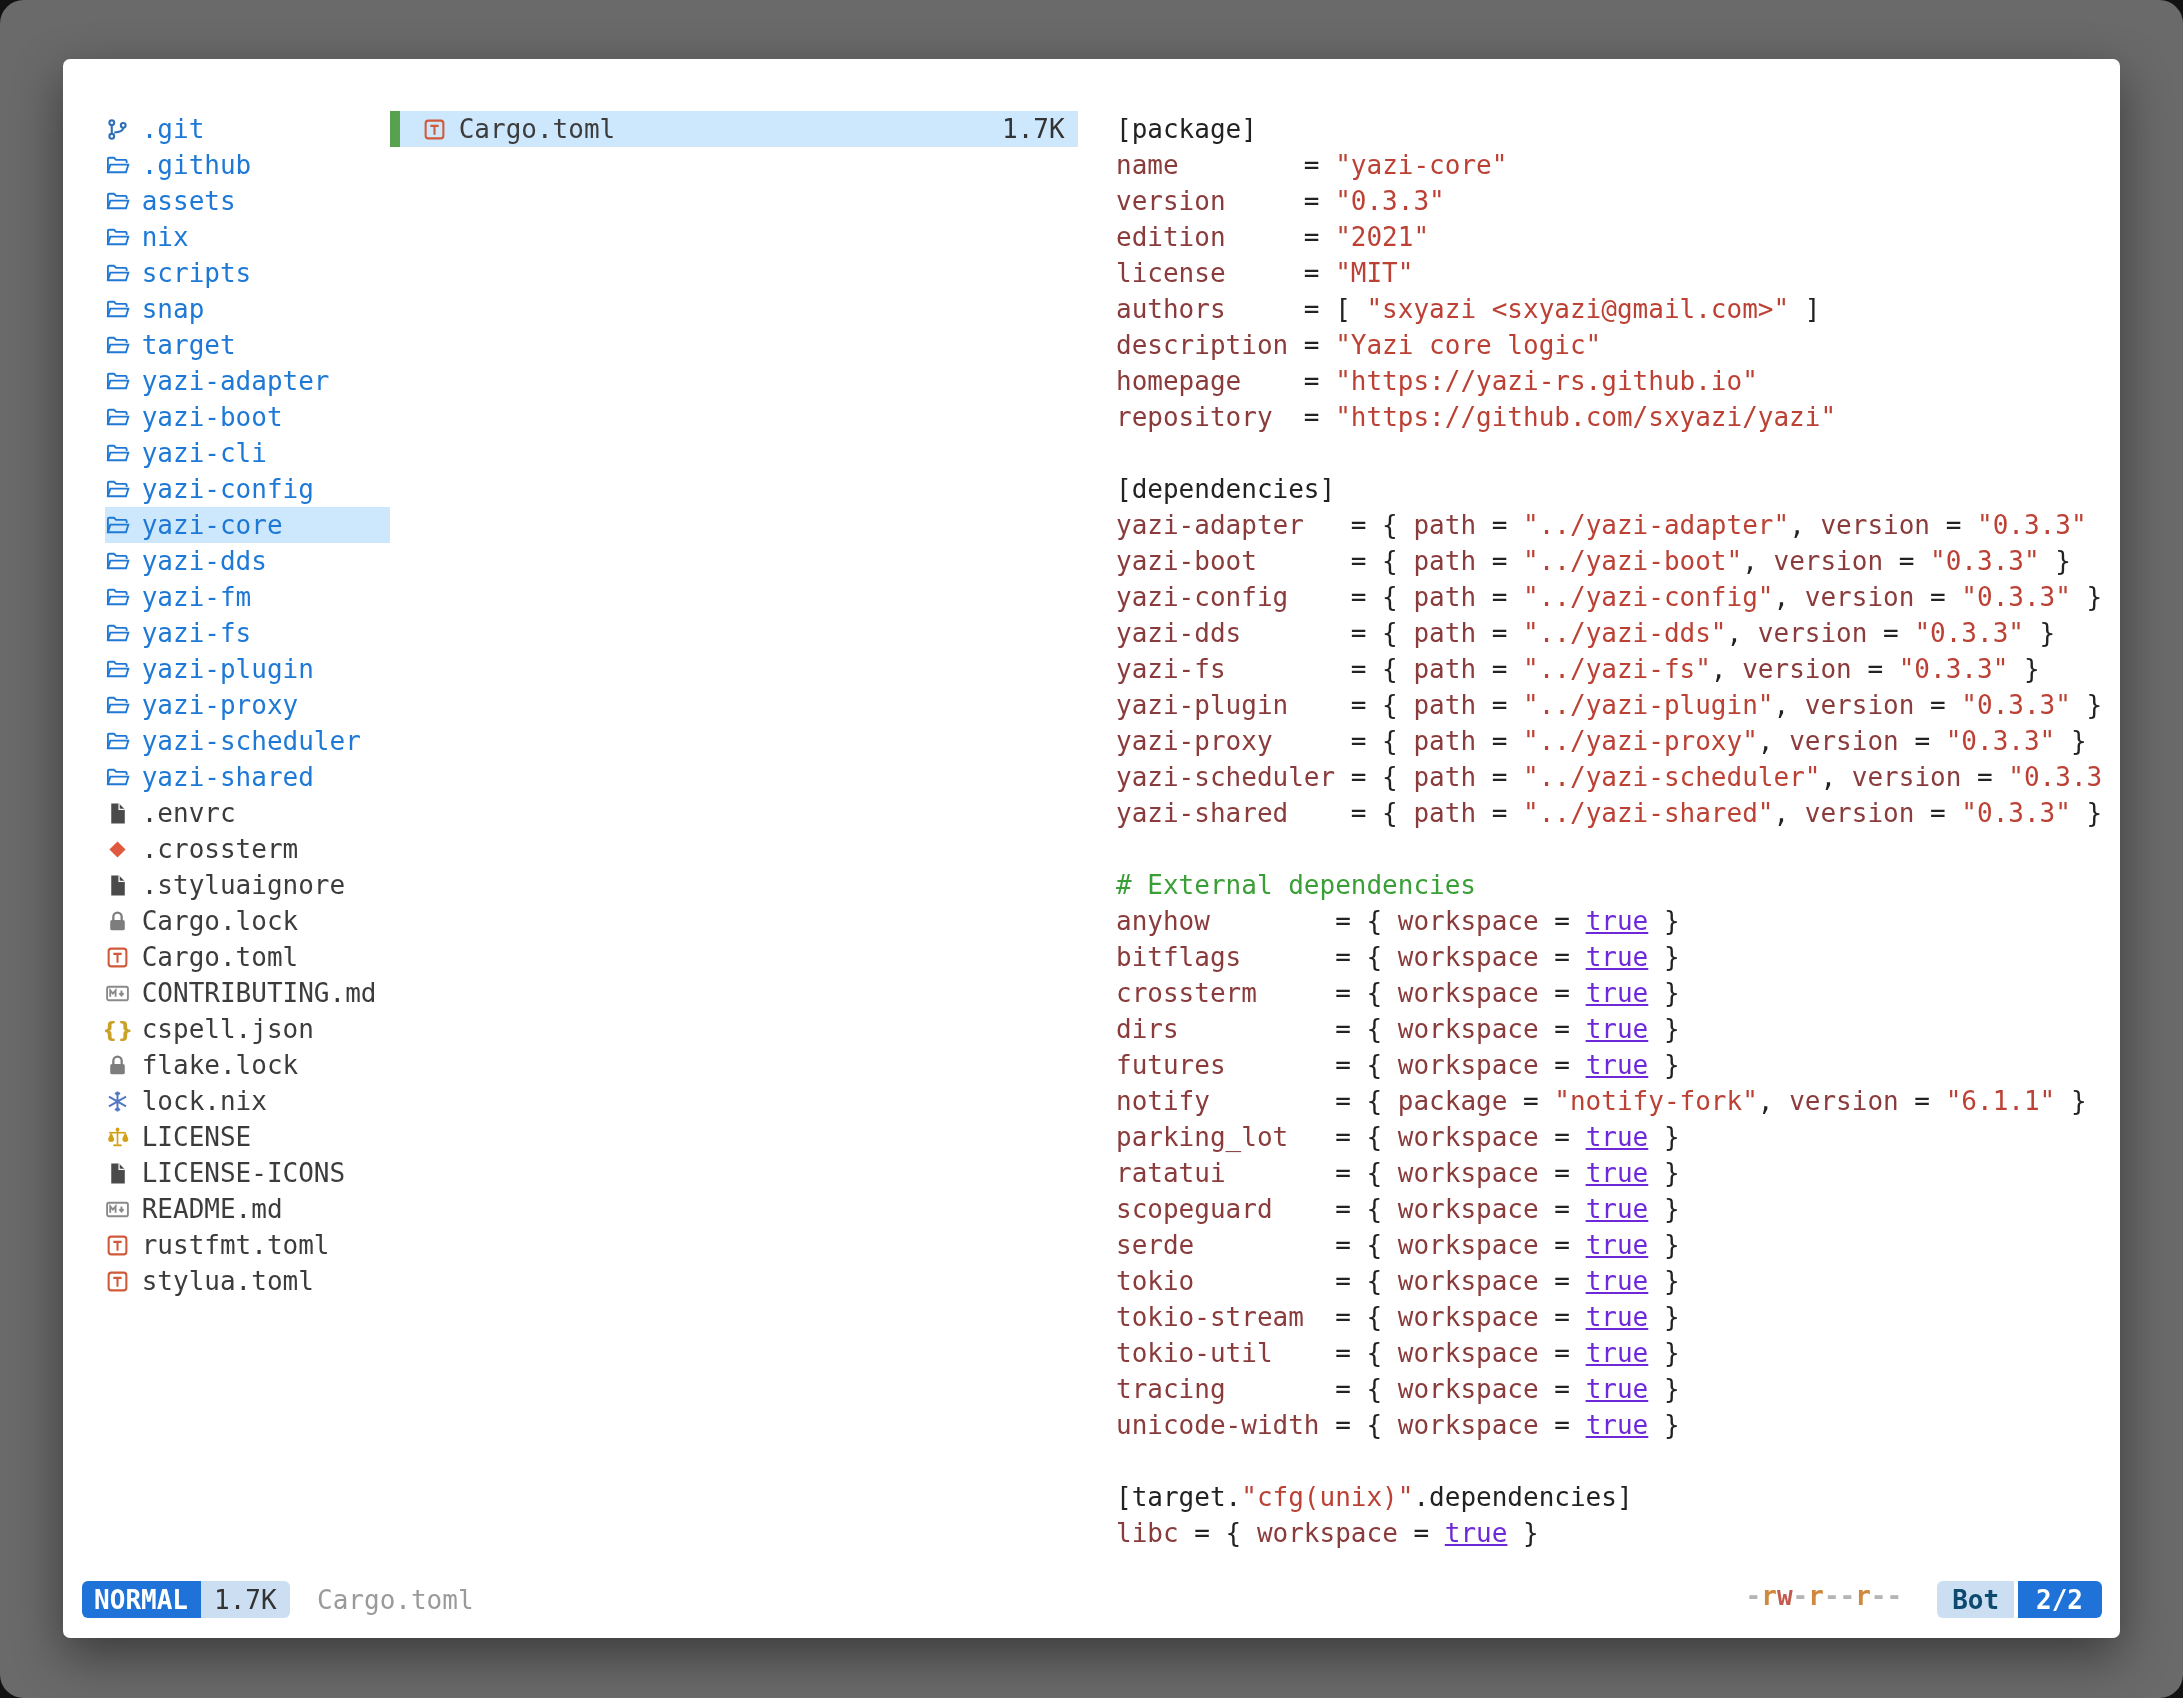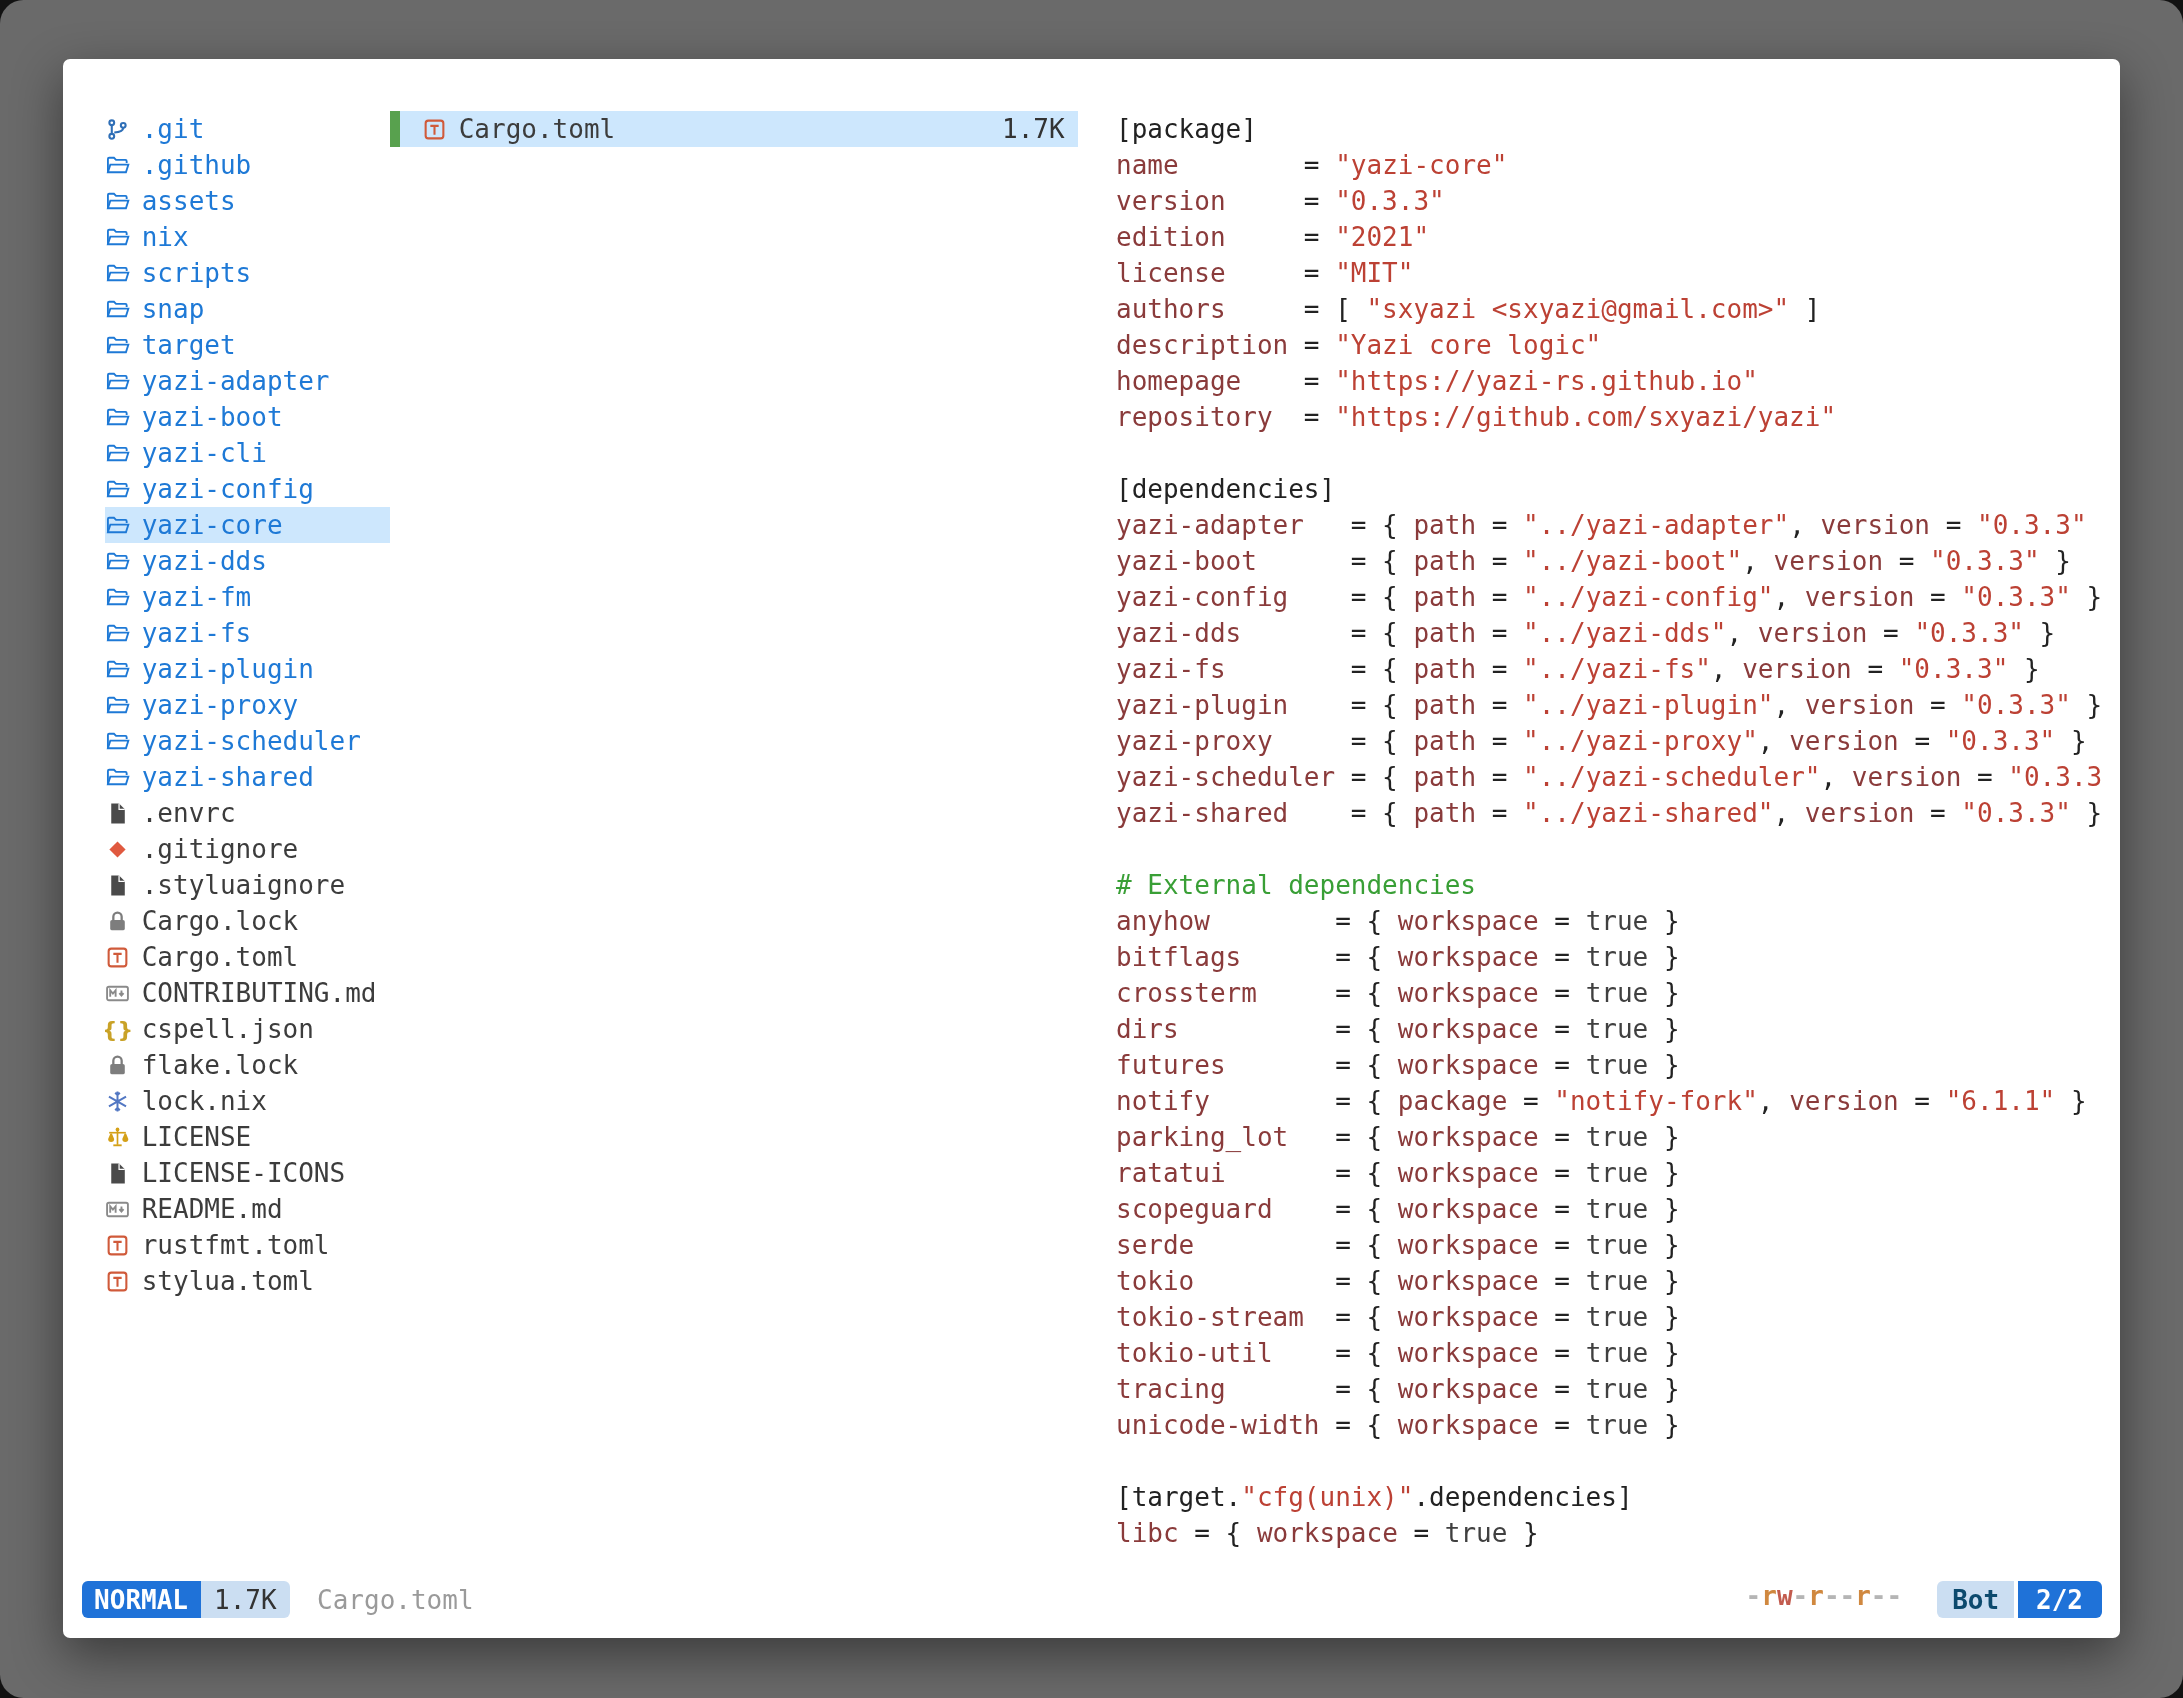--- a/index.html
+++ b/index.html
@@ -22,21 +22,21 @@
   .label.dir{color:#1e79d6;}
   .label.file{color:#3c3c3c;}
   .size{margin-left:auto;padding-right:13.4px;color:#333;}
   .pane-current .row{padding-left:32px;position:relative;}
   .pane-current .row.marked::before{content:"";position:absolute;left:0;top:0;bottom:0;width:10px;background:#58a14e;}
 
   .pline{height:36px;}
   .t-p{color:#222222;}
   .t-k{color:#8a3b3b;}
   .t-s{color:#bc4134;}
-  .t-b{color:#404040;}
+  .t-b{color:#6d28d9;text-decoration:underline;}
   .t-c{color:#399f36;}
 
   .statusbar{flex:none;height:37px;margin-top:10px;display:flex;align-items:center;font-size:26px;}
   .chip{display:inline-flex;align-items:center;height:37px;box-sizing:border-box;}
   .chip.mode{background:#1f72d8;color:#ffffff;font-weight:bold;padding:0 12.6px;border-radius:5.9px 0 0 5.9px;}
   .chip.size-chip{background:#cbdef2;color:#333333;padding:0 13.4px;border-radius:0 5.9px 5.9px 0;}
   .sb-filename{color:#9a9a9a;margin-left:27px;}
   .sb-right{margin-left:auto;display:flex;font-weight:bold;}
   .perm{white-space:pre;}
   .t-dash{color:#b5b5b5;}
@@ -233,21 +233,21 @@
               </svg>
             </span>
             <span class="label file">.envrc</span>
           </div>
           <div class="row">
             <span class="icon" style="color: rgb(224, 89, 63);">
               <svg viewBox="0 0 24 24">
                 <rect x="6.5" y="6.5" width="11" height="11" transform="rotate(45 12 12)" fill="currentColor"></rect>
               </svg>
             </span>
-            <span class="label file">.gitignore</span>
+            <span class="label file">.crossterm</span>
           </div>
           <div class="row">
             <span class="icon" style="color: rgb(74, 74, 74);">
               <svg viewBox="0 0 24 24">
                 <path d="M6 2.5h7.5L19 8v13.5H6z" fill="currentColor"></path>
                 <path d="M13.5 2.5V8H19" fill="none" stroke="#ffffff" stroke-width="1.2"></path>
               </svg>
             </span>
             <span class="label file">.styluaignore</span>
           </div>

